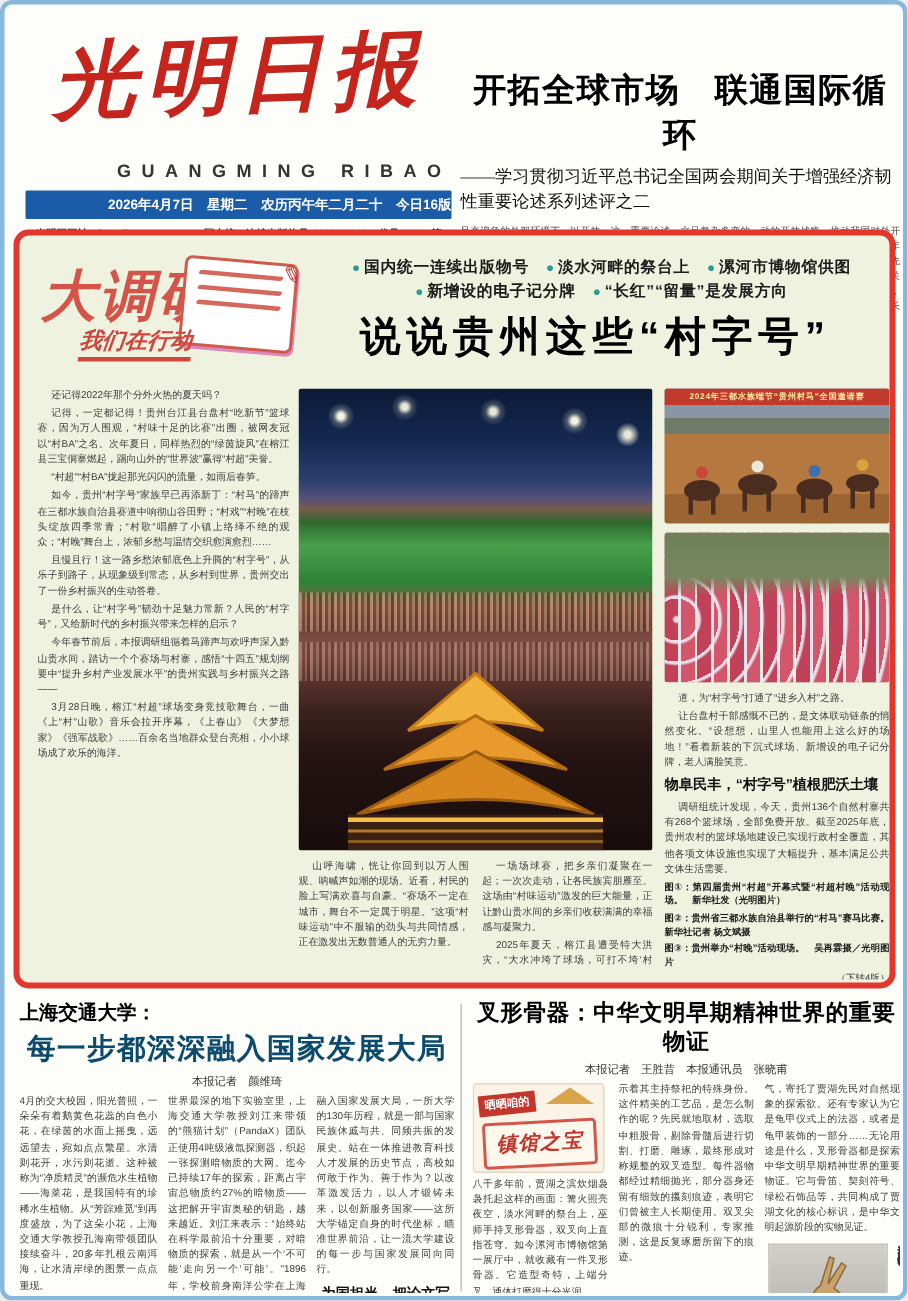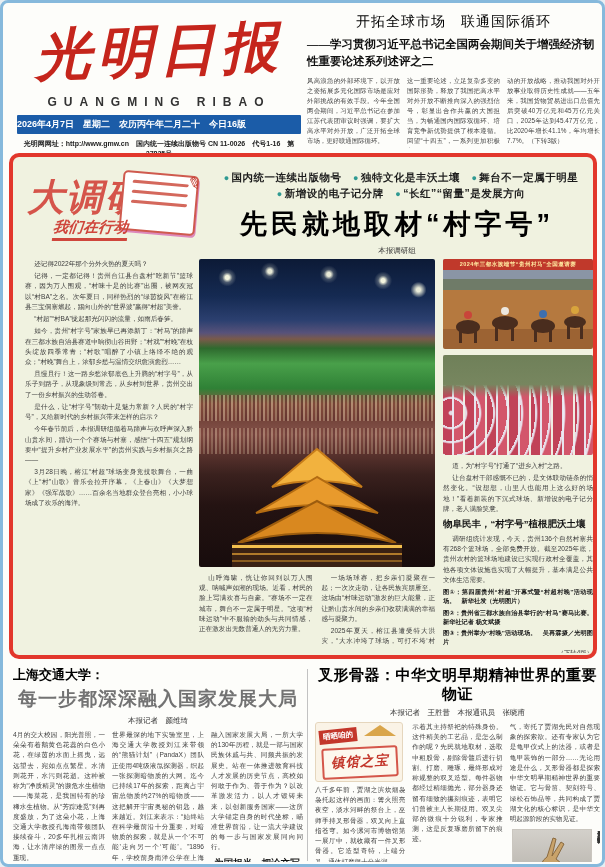--- a/index.html
+++ b/index.html
@@ -4,28 +4,28 @@
 <style>
   html,body{margin:0;padding:0;background:#e8eef2;}
   .page{position:relative;width:605px;height:867px;background:#fdfdfa;overflow:hidden;
         border:3px solid #86b9dc;border-radius:8px;box-sizing:border-box;
         font-family:"Liberation Sans","DejaVu Sans",sans-serif;color:#222;}
   
   .masthead{position:absolute;left:14px;top:6px;width:284px;}
   .calligraphy{font-family:"DejaVu Serif","Liberation Serif",serif;font-weight:bold;font-style:italic;
         color:#c5251c;font-size:56px;line-height:82px;height:84px;text-align:center;letter-spacing:6px;
         transform:rotate(-2deg);}
-  .romanized{text-align:center;font-size:12px;letter-spacing:7px;color:#333;font-weight:bold;margin-top:2px;}
-  .datebar{background:#1b5ca8;color:#fff;font-size:9px;font-weight:bold;text-align:left;
+  .romanized{text-align:right;font-size:12px;letter-spacing:7px;color:#333;font-weight:bold;margin-top:14px;}
+  .datebar{background:#1b5ca8;color:#fff;font-size:9px;font-weight:bold;text-align:right;
         padding:3px 0;margin-top:6px;border-radius:1px;}
   .infoline{font-size:7px;font-weight:bold;color:#222;text-align:center;margin-top:5px;}
   
   .lead{position:absolute;left:304px;top:10px;width:293px;}
-  .lead-headline{font-size:14px;font-weight:400;letter-spacing:1px;text-align:center;color:#000;}
-  .lead-dek{font-family:"Liberation Serif","DejaVu Serif",serif;font-size:11.5px;font-weight:bold;
+  .lead-headline{font-size:22px;font-weight:700;letter-spacing:1px;text-align:center;color:#000;margin-top:32px;}
+  .lead-dek{font-family:"Liberation Serif","DejaVu Serif",serif;font-size:11.5px;font-weight:normal;
         line-height:1.45;margin-top:5px;color:#111;}
   .lead-cols{display:flex;gap:7px;margin-top:7px;height:72px;overflow:hidden;}
   .lead-col{flex:1;font-size:6.4px;line-height:1.55;text-align:justify;color:#444;}
   
   .feature{position:absolute;left:6px;top:150px;width:588px;height:506px;box-sizing:border-box;
         border:4px solid #e2372c;border-radius:10px;background:#f0f2e0;}
   .d-logo{position:absolute;left:14px;top:22px;width:172px;height:74px;}
   .d-note{position:absolute;right:2px;top:-6px;width:72px;height:56px;background:#fff;
         border:2px solid #cf5a4e;border-radius:5px;transform:rotate(5deg);box-shadow:1px 2px 0 #d8b;}
   .d-note i{display:block;height:3px;background:#d4685c;margin:7px 8px 0 8px;border-radius:2px;transform:skewX(-20deg);}
@@ -67,21 +67,21 @@
   .photoR2 .veil{position:absolute;left:0;top:0;right:0;height:42%;
        background:linear-gradient(180deg,#6f8059 0,#77865f 70%,rgba(120,130,95,0) 100%);}
   .textMid{position:absolute;left:186px;top:416px;width:236px;height:80px;overflow:hidden;
        column-count:2;column-gap:9px;}
   .textR{position:absolute;left:430px;top:304px;width:150px;height:192px;overflow:hidden;}
   .caption{font-size:6.2px;font-weight:bold;color:#1a1a1a;line-height:1.5;margin-top:2px;text-align:justify;}
   .jump{font-size:6.4px;text-align:right;color:#333;margin-top:1px;}
   
   .sjtu{position:absolute;left:10px;top:663px;width:290px;height:196px;overflow:hidden;}
   .kicker{font-size:13px;font-weight:bold;color:#000;}
-  .sj-headline{font-size:19px;font-weight:900;text-align:center;letter-spacing:1px;color:#737373;margin-top:2px;}
+  .sj-headline{font-size:19px;font-weight:900;text-align:center;letter-spacing:1px;color:#0c4a6e;margin-top:2px;}
   .byline{font-family:Liberation Serif, serif;font-size:7.5px;text-align:center;color:#333;margin:4px 0 4px 0;}
   .cols3{display:flex;gap:7px;overflow:hidden;}
   .cols3>div{flex:1;overflow:hidden;}
   .vrule{position:absolute;left:304px;top:666px;width:1px;height:192px;background:#c2c2c2;}
   .bone{position:absolute;left:312px;top:663px;width:285px;height:196px;overflow:hidden;}
   .b-headline{font-size:15px;font-weight:900;text-align:center;letter-spacing:.5px;color:#000;}
   .badge{position:relative;width:86px;height:58px;background:#faf3e6;border:1px solid #e5d6bd;
        border-radius:3px;margin-bottom:3px;overflow:hidden;}
   .badge-roof{position:absolute;right:6px;top:2px;width:0;height:0;border-left:16px solid transparent;
        border-right:16px solid transparent;border-bottom:11px solid #d9a54a;}
@@ -126,29 +126,28 @@
           <i></i>
         <span class="d-pencil">✎</span>
       </div>
       <div class="d-line1">大调研</div>
       <div class="d-line2">我们在行动</div>
     </div>
 
     <div class="bullets">
       <div class="b-row">
         <span class="dot">●</span><span>国内统一连续出版物号</span>
-        <span class="dot">●</span><span>独特文化是丰沃土壤</span>
-        <span class="dot">●</span><span>舞台不一定属于明星</span>
+        <span class="dot">●</span><span>淡水河畔的祭台上</span>
+        <span class="dot">●</span><span>漯河市博物馆供图</span>
       </div>
       <div class="b-row">
         <span class="dot">●</span><span>新增设的电子记分牌</span>
         <span class="dot">●</span><span>“长红”“留量”是发展方向</span>
       </div>
-      <div class="f-title">先民就地取材“村字号”</div>
-      <div class="f-byline">本报调研组</div>
+      <div class="f-title">说说贵州这些“村字号”</div>
     </div>
 
     <div class="colA smalltext">
       <p>还记得2022年那个分外火热的夏天吗？</p>
       <p>记得，一定都记得！贵州台江县台盘村“吃新节”篮球赛，因为万人围观，“村味十足的比赛”出圈，被网友冠以“村BA”之名。次年夏日，同样热烈的“绿茵旋风”在榕江县三宝侗寨燃起，踢向山外的“世界波”赢得“村超”美誉。</p>
       <p>“村超”“村BA”拢起那光闪闪的流量，如雨后春笋。</p>
       <p>如今，贵州“村字号”家族早已再添新丁：“村马”的蹄声在三都水族自治县赛道中响彻山谷田野；“村戏”“村晚”在枝头绽放四季常青；“村歌”唱醉了小镇上络绎不绝的观众；“村晚”舞台上，浓郁乡愁与温情交织愈演愈烈……</p>
       <p>且慢且行！这一路乡愁浓郁底色上升腾的“村字号”，从乐子到路子，从现象级到常态，从乡村到世界，贵州交出了一份乡村振兴的生动答卷。</p>
       <p>是什么，让“村字号”韧劲十足魅力常新？人民的“村字号”，又给新时代的乡村振兴带来怎样的启示？</p>
       <p>今年春节前后，本报调研组循着马蹄声与欢呼声深入黔山贵水间，踏访一个个赛场与村寨，感悟“十四五”规划纲要中“提升乡村产业发展水平”的贵州实践与乡村振兴之路——</p>

